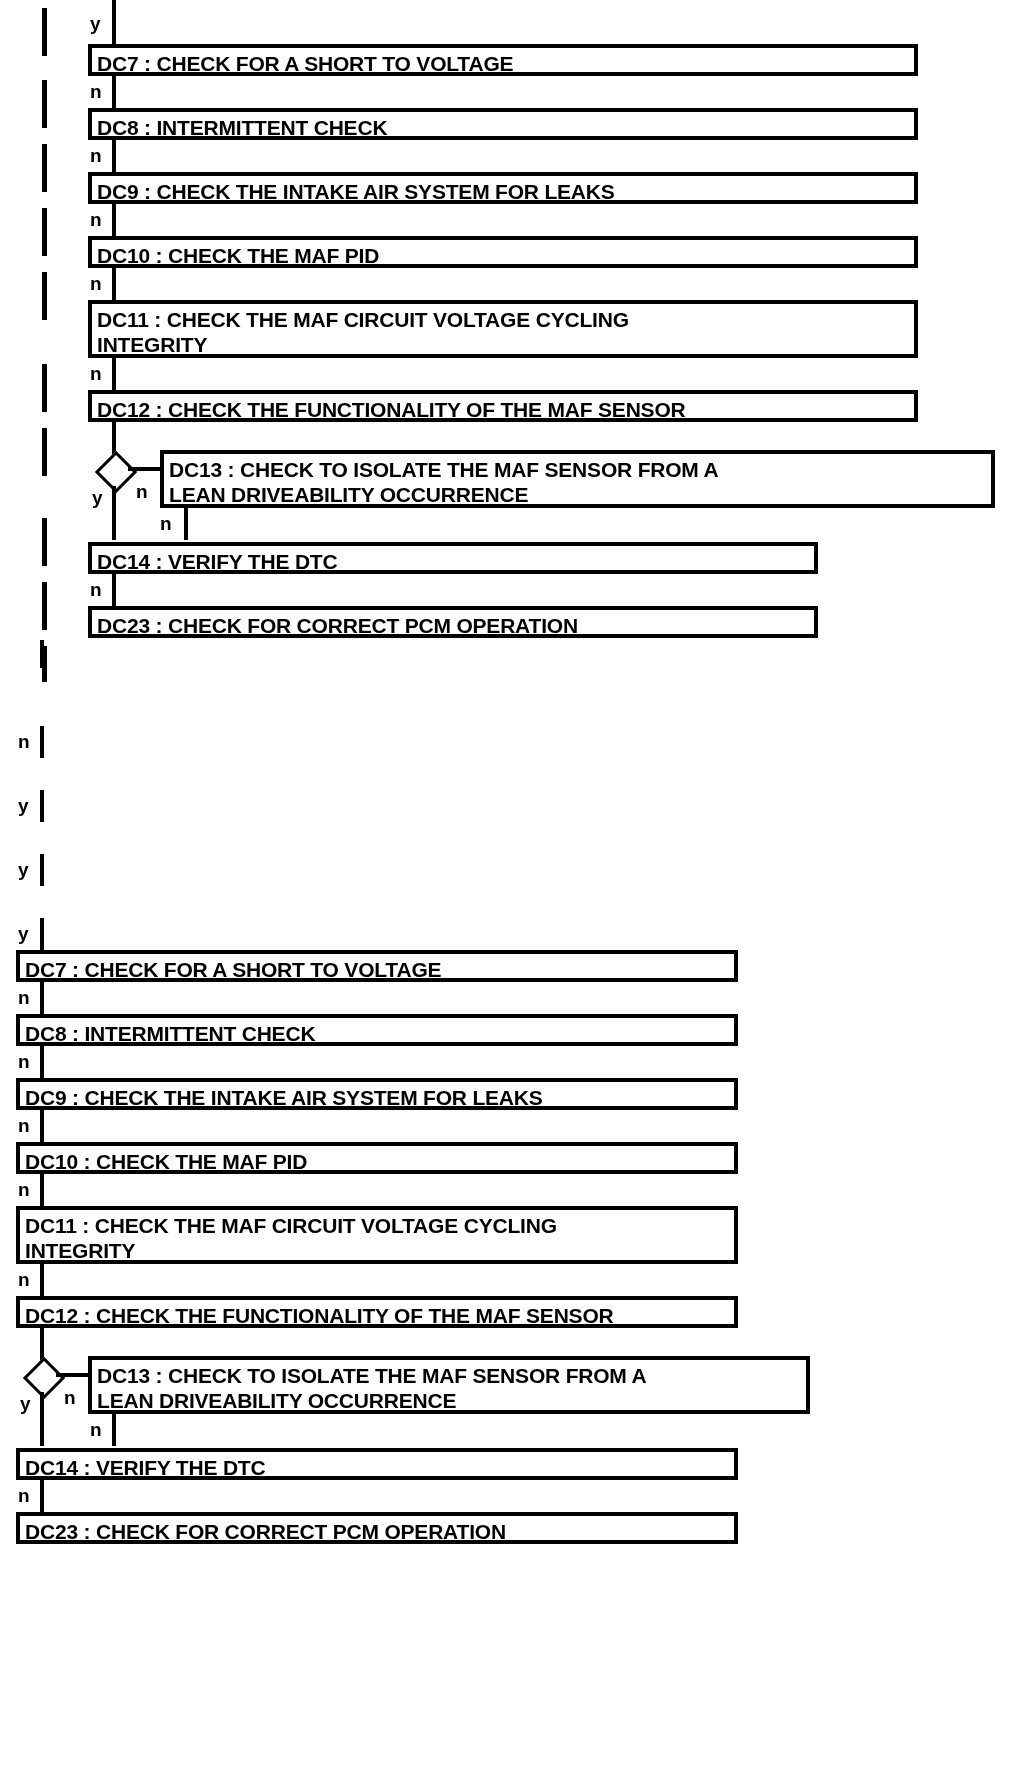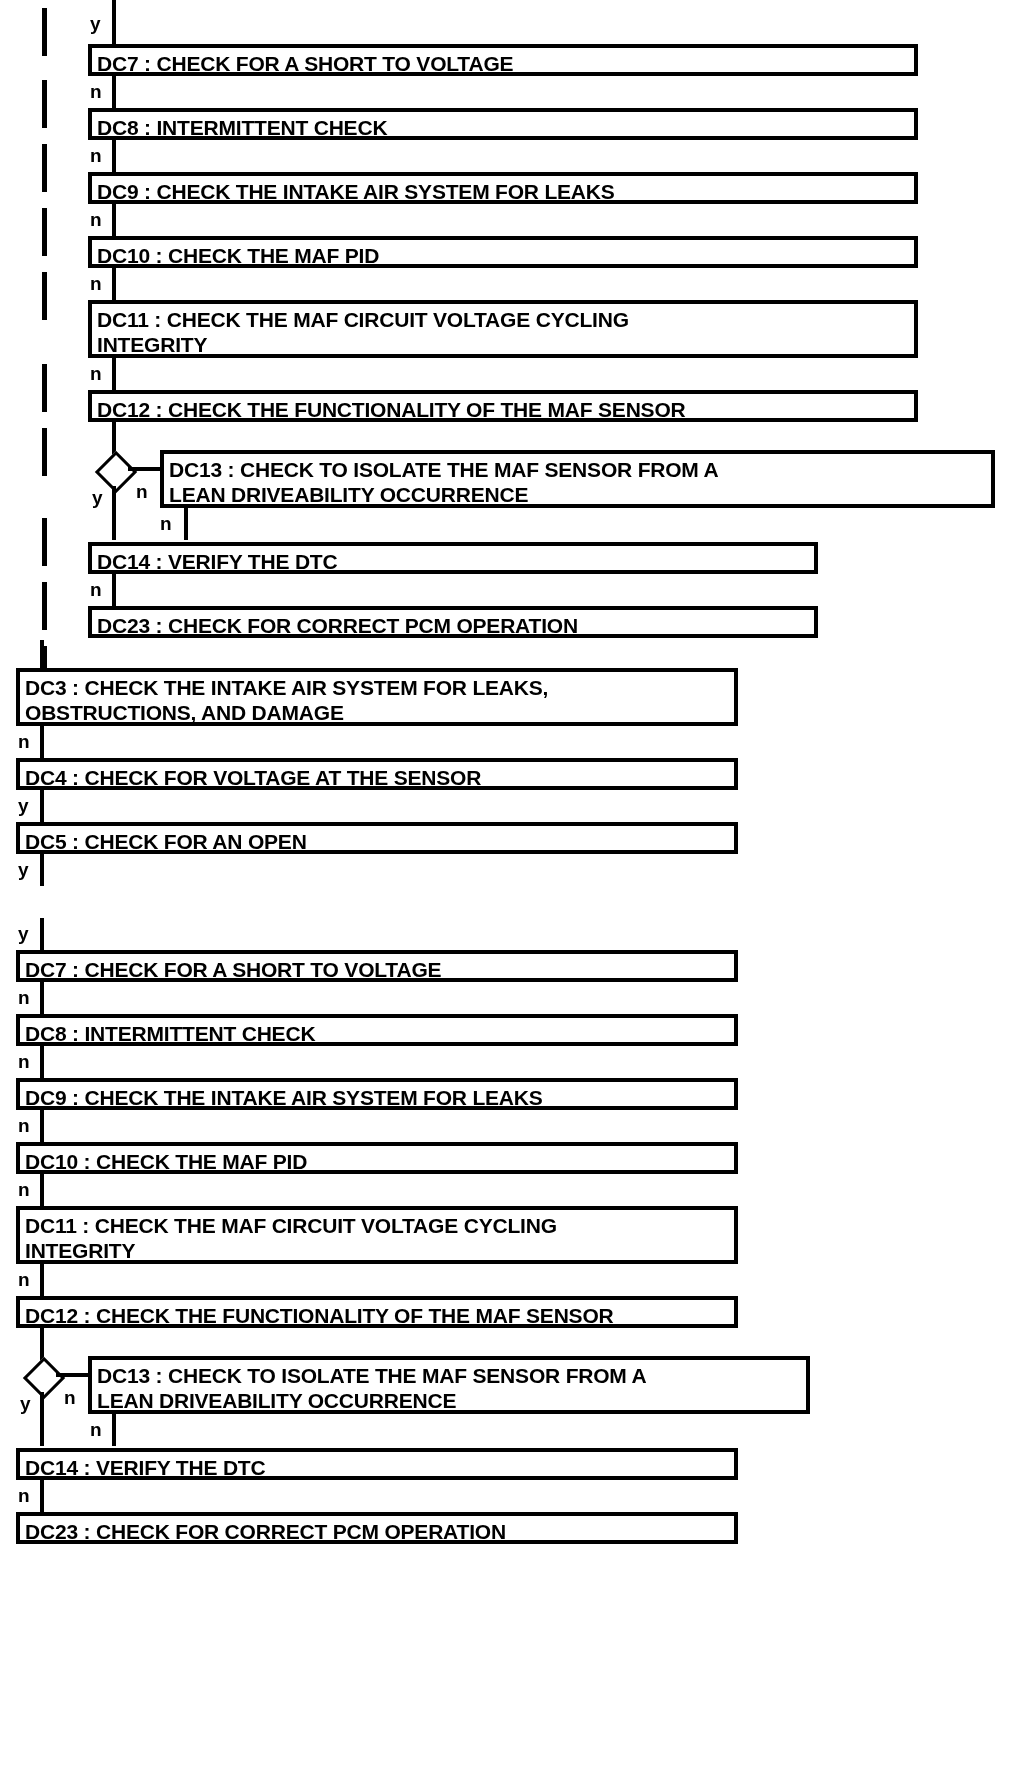--- a/index.html
+++ b/index.html
@@ -146,32 +146,28 @@
 
   <div class="node" style="left:88px; top:542px; width:730px; height:32px;">DC14 : VERIFY THE DTC</div>
 
   <div class="vline" style="left:112px; top:574px; height:32px;"></div>
   <span class="elabel" style="left:90px; top:580px;">n</span>
 
   <div class="node" style="left:88px; top:606px; width:730px; height:32px;">DC23 : CHECK FOR CORRECT PCM OPERATION</div>
 
   <div class="vline" style="left:40px; top:640px; height:28px;"></div>
 
-  <div class="node" style="left:16px; top:668px; width:722px; height:58px;">DC3 : CHECK THE INTAKE AIR SYSTEM FOR LEAKS,
-OBSTRUCTIONS, AND DAMAGE</div>
 
   <div class="vline" style="left:40px; top:726px; height:32px;"></div>
   <span class="elabel" style="left:18px; top:732px;">n</span>
 
-  <div class="node" style="left:16px; top:758px; width:722px; height:32px;">DC4 : CHECK FOR VOLTAGE AT THE SENSOR</div>
 
   <div class="vline" style="left:40px; top:790px; height:32px;"></div>
   <span class="elabel" style="left:18px; top:796px;">y</span>
 
-  <div class="node" style="left:16px; top:822px; width:722px; height:32px;">DC5 : CHECK FOR AN OPEN</div>
 
   <div class="vline" style="left:40px; top:854px; height:32px;"></div>
   <span class="elabel" style="left:18px; top:860px;">y</span>
 
 
   <div class="vline" style="left:40px; top:918px; height:32px;"></div>
   <span class="elabel" style="left:18px; top:924px;">y</span>
 
   <div class="node" style="left:16px; top:950px; width:722px; height:32px;">DC7 : CHECK FOR A SHORT TO VOLTAGE</div>
 

